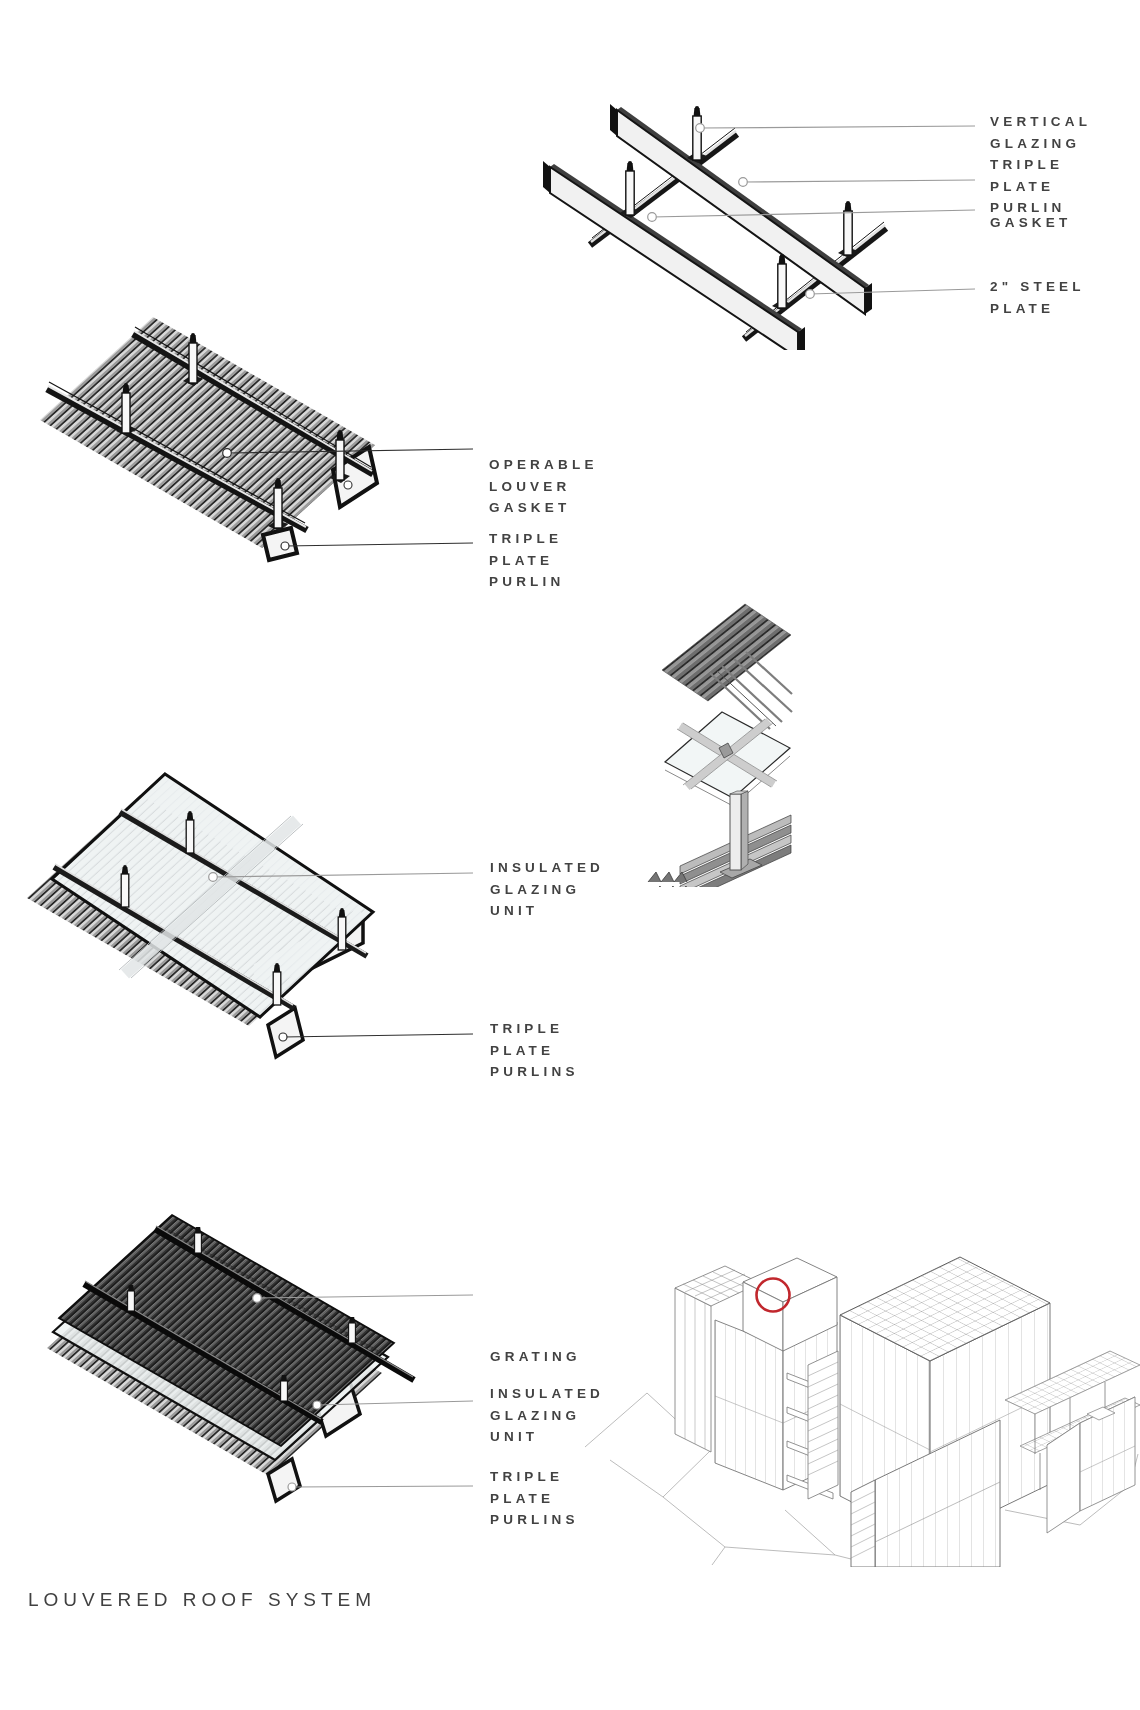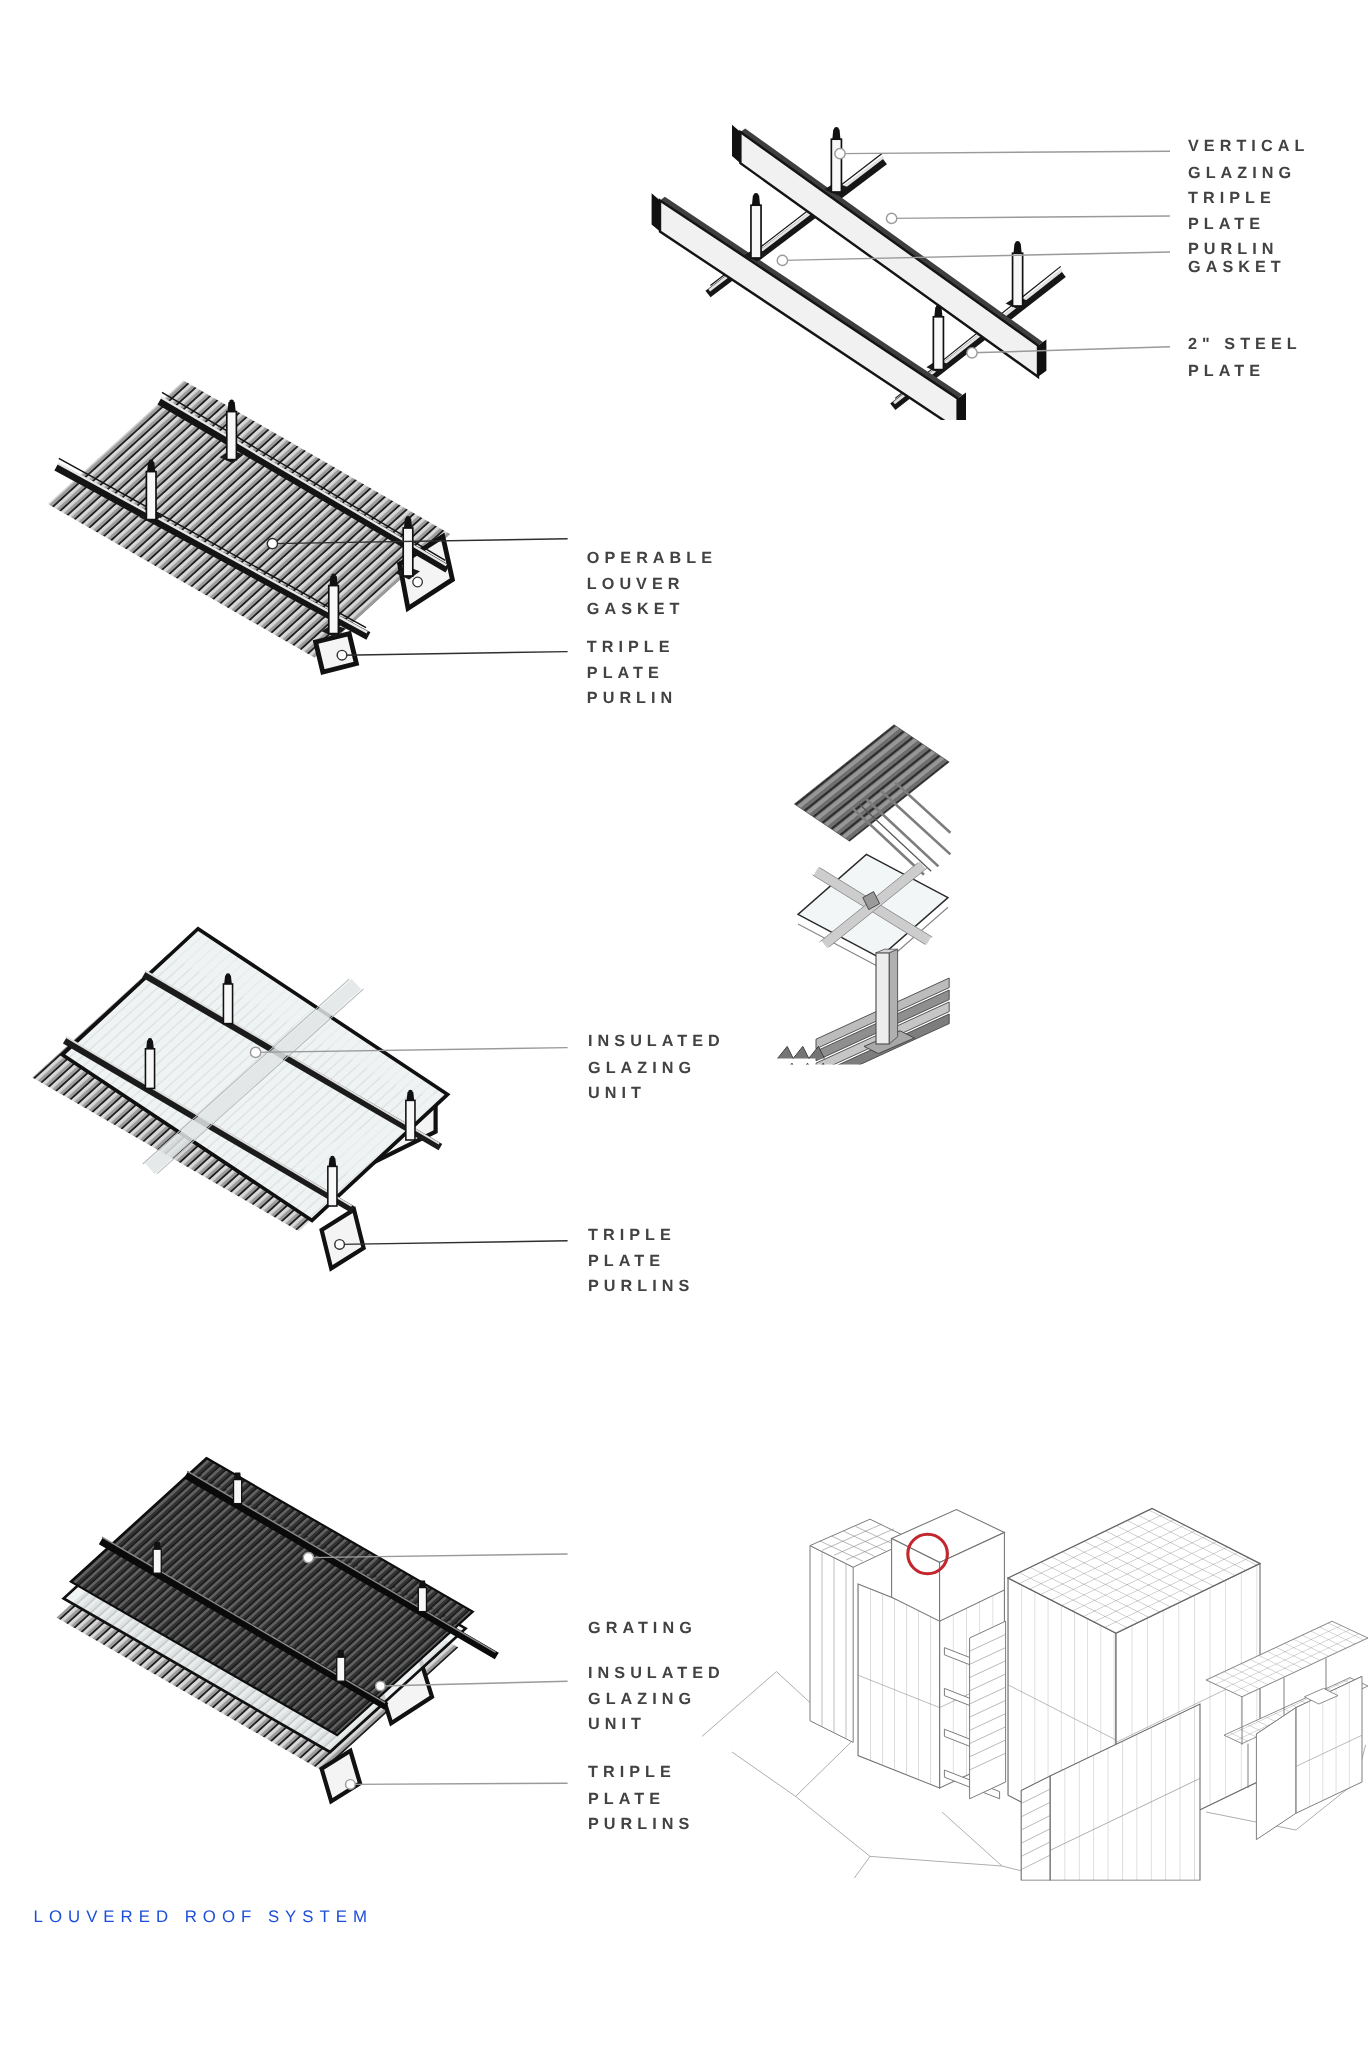--- a/index.html
+++ b/index.html
@@ -4,22 +4,22 @@
 <title>Assembly Sheet</title>
 <style>
   html,body{margin:0;padding:0;background:#fff;}
   body{width:1140px;height:1710px;position:relative;overflow:hidden;
        font-family:"Liberation Sans",sans-serif;}
   .d{position:absolute;z-index:1;}
   #leaders{position:absolute;left:0;top:0;z-index:5;pointer-events:none;}
   .lbl{position:absolute;z-index:6;font-size:13.5px;line-height:21.5px;
        letter-spacing:4.2px;color:#424242;white-space:nowrap;font-weight:bold;}
   .lbl span{display:block;}
-  .title{position:absolute;z-index:6;left:28px;top:1589px;font-size:14px;
-         letter-spacing:5px;color:#1d4ed8;white-space:nowrap;}
+  .title{position:absolute;z-index:6;left:28px;top:1589px;font-size:19px;
+         letter-spacing:5px;color:#404040;white-space:nowrap;}
   .lg{stroke:#9a9a9a;stroke-width:1.2;}
   .ld{stroke:#2f2f2f;stroke-width:1.2;}
   .cg{fill:#fff;stroke:#9a9a9a;stroke-width:1.2;}
   .cd{fill:#fff;stroke:#2f2f2f;stroke-width:1.2;}
 </style>
 </head>
 <body>
 
 <svg class="d" style="left:478px;top:88px" width="432" height="262" viewBox="0 0 432 262">
   <defs>

